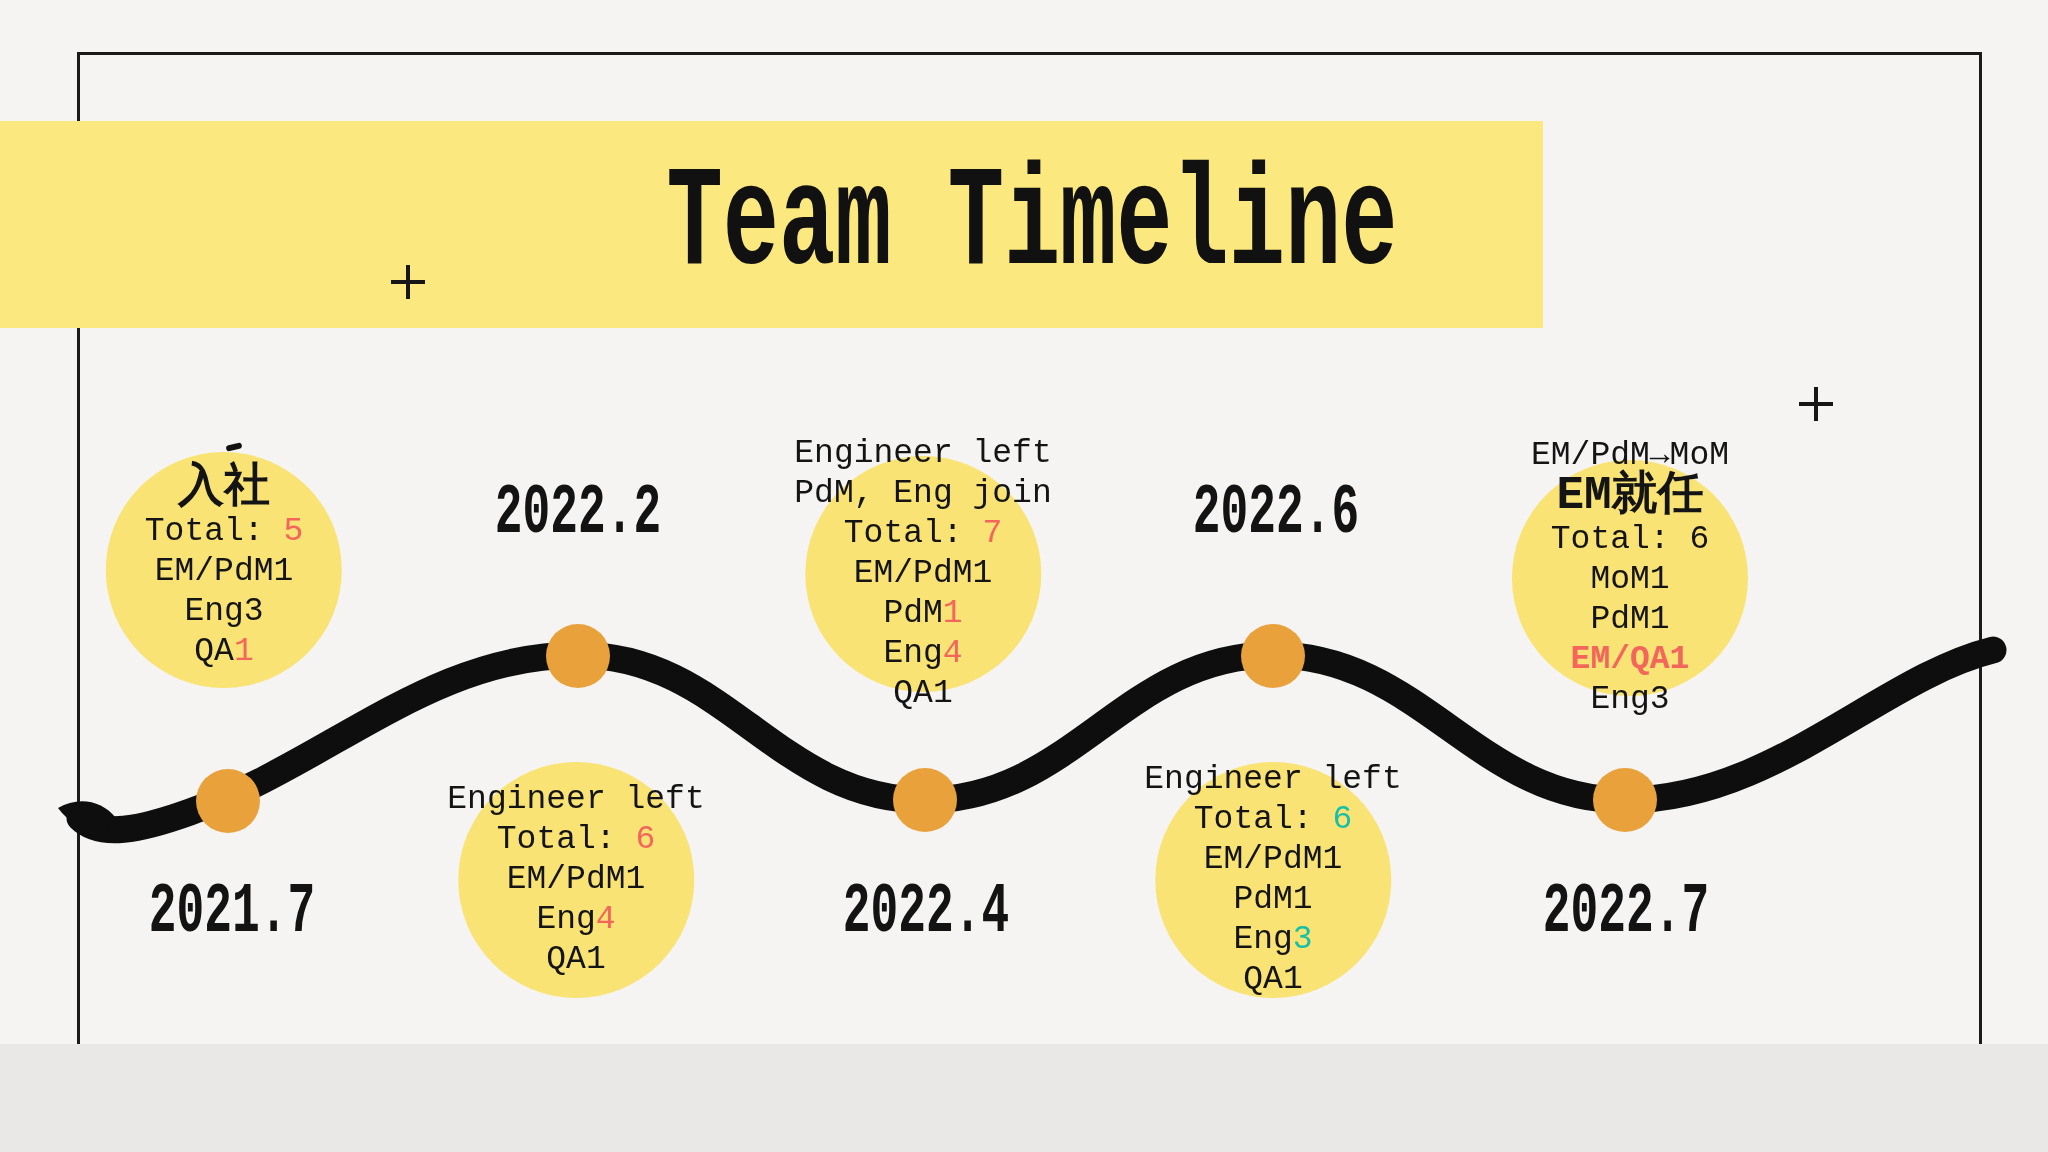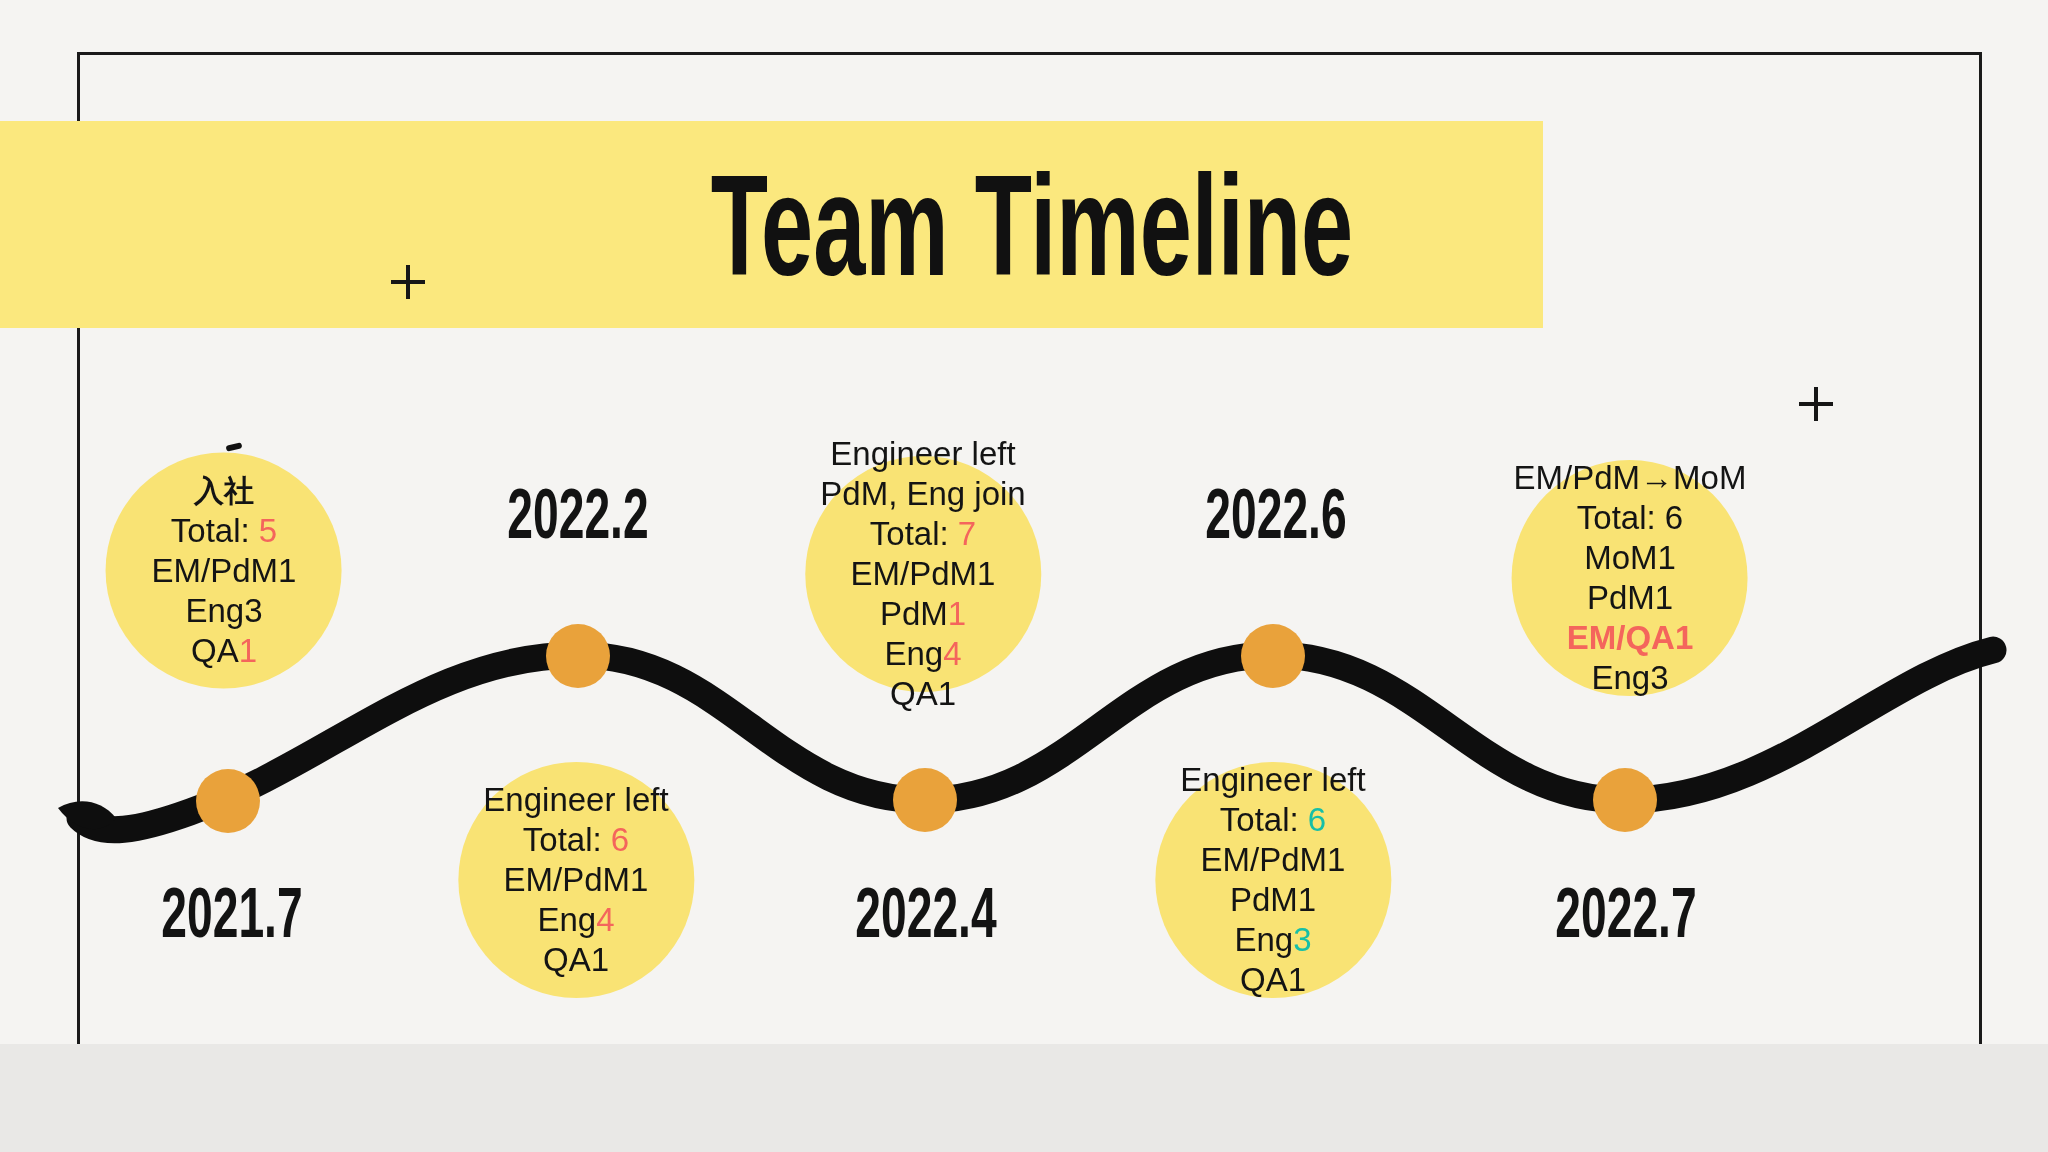--- a/index.html
+++ b/index.html
@@ -1,21 +1,21 @@
 <!DOCTYPE html>
 <html style="--bg: #F5F4F2; --banner: #FBE87E; --bubble: #F9E374; --dot: #E9A23B; --ink: #0E0E0E; --border: #1A1A1A; --salmon: #F4655C; --teal: #16BFA7;"><head>
 <meta charset="utf-8">
 <style>
   html,body{margin:0;padding:0;background:#e9e8e6;}
   .canvas{
     position:relative;
     width:2048px;height:1044px;
     background:var(--bg,#F5F4F2);
     overflow:hidden;
-    font-family:Liberation Sans, sans-serif;
+    font-family:Liberation Mono, monospace;
     color:#141414;
   }
   .frame{
     position:absolute;
     left:77px;top:52px;width:1905px;height:1044px;
     border:3px solid var(--border,#1A1A1A);
     box-sizing:border-box;
   }
   .banner{
     position:absolute;
@@ -52,21 +52,21 @@
   .disc{
     position:absolute;left:50%;top:50%;
     width:236px;height:236px;border-radius:50%;
     transform:translate(-50%,-50%);
     background:var(--bubble,#F9E374);
   }
   .lines{position:relative;text-align:center;font-size:33px;line-height:40px;white-space:nowrap;}
   .bline span.salmon{color:var(--salmon,#F4655C);}
   .bline span.teal{color:var(--teal,#16BFA7);}
   .bline span.bold{font-weight:700;}
-  .bline span.hdr{font-size:30px;font-weight:700;}
+  .bline span.hdr{font-size:46px;font-weight:700;}
 </style>
 </head>
 <body>
 
 <div class="canvas">
 
   <div class="frame"></div>
 
   <div class="banner"></div>
   <div class="title">Team Timeline</div>
@@ -135,20 +135,21 @@
         <div class="bline"><span>PdM1</span></div>
         <div class="bline"><span>Eng</span><span class="teal">3</span></div>
         <div class="bline"><span>QA1</span></div>
       </div>
   </div>
 
   <div class="bubble" style="left:1622px;top:578px;margin-left:8px;">
     <div class="disc"></div>
     <div class="lines">
         <div class="bline"><span>EM/PdM→MoM</span></div>
+        <div class="bline"><span class="bold hdr">EM就任</span></div>
         <div class="bline"><span>Total: 6</span></div>
         <div class="bline"><span>MoM1</span></div>
         <div class="bline"><span>PdM1</span></div>
         <div class="bline"><span class="salmon bold">EM/QA1</span></div>
         <div class="bline"><span>Eng3</span></div>
       </div>
   </div>
 
 </div>
 

